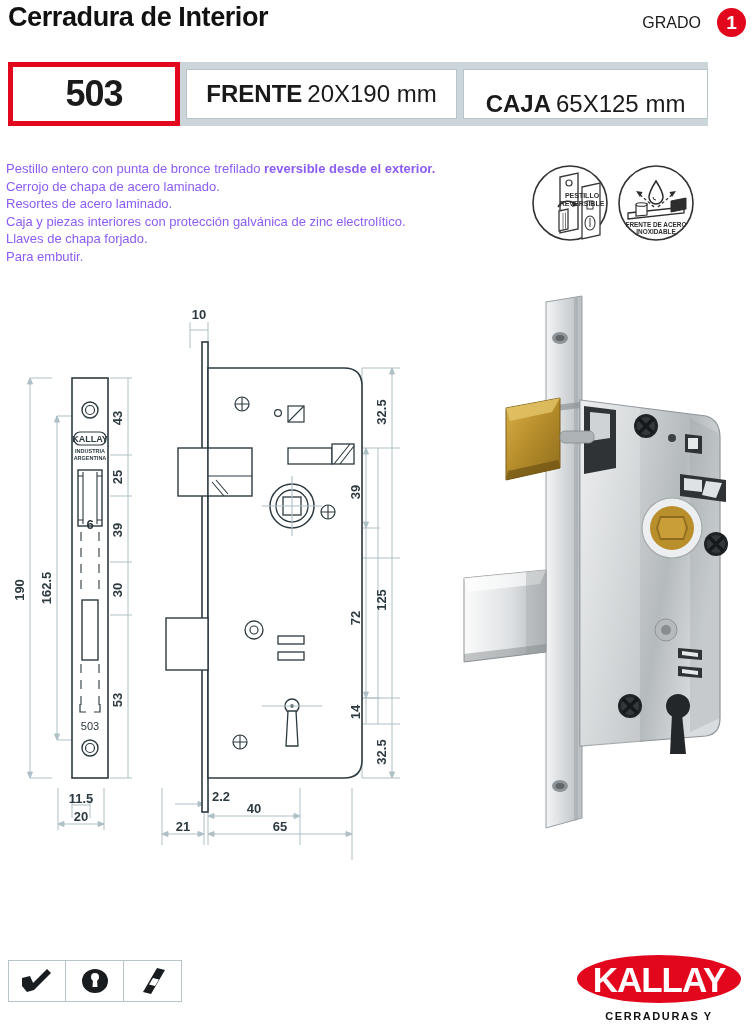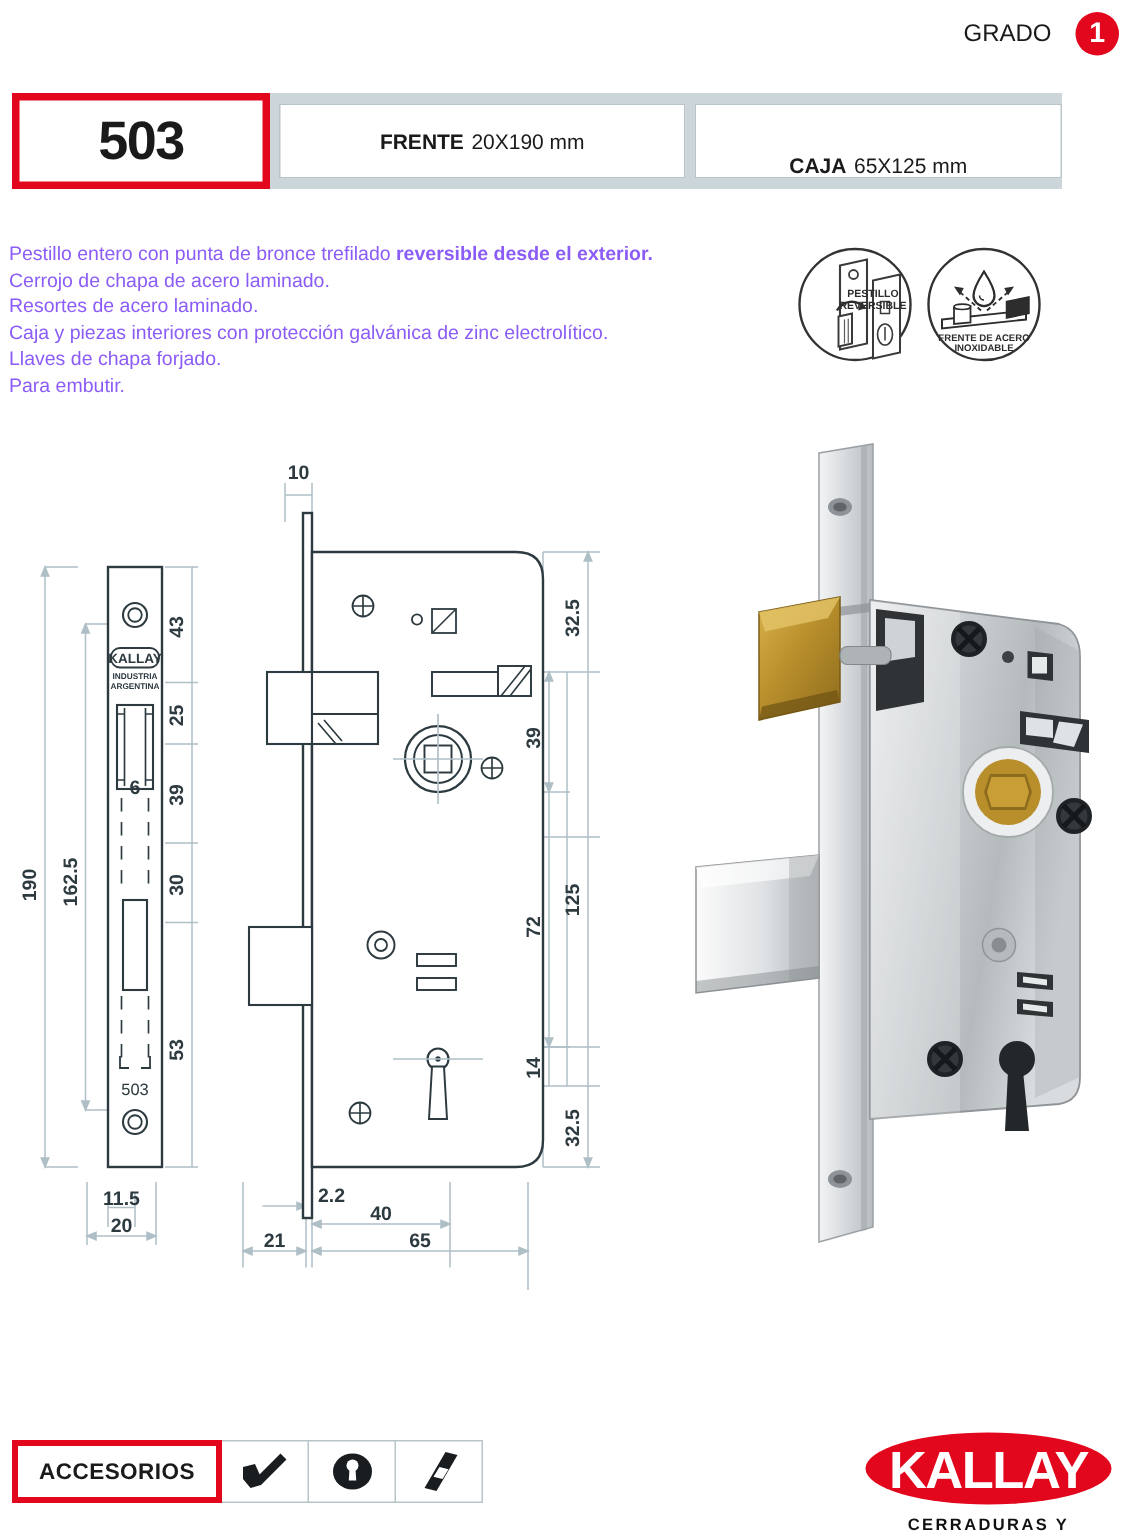--- a/index.html
+++ b/index.html
@@ -38,21 +38,21 @@
   .spec-model {
     width: 172px; height: 64px; background: #fff;
     border: 5px solid #e2071c;
     display: flex; align-items: center; justify-content: center;
     font-size: 36px; font-weight: bold; letter-spacing: -1px;
     flex: none;
   }
   .spec-cell {
     height: 50px; background: #fff; border: 1px solid #b9c4c9;
     display: flex; align-items: center; justify-content: center;
-    font-size: 14px; white-space: nowrap; margin-left: 6px; flex: none;
+    font-size: 24px; white-space: nowrap; margin-left: 6px; flex: none;
   }
   .spec-cell.frente { width: 271px; }
   .spec-cell.caja { width: 245px; align-items: flex-end; }
   .spec-cell b { font-weight: bold; margin-right: 5px; }
 
   
   .desc { position: absolute; left: 6px; top: 160px; width: 520px; }
   .desc p { font-size: 13px; line-height: 17.5px; color: #8b5cf6; }
   .desc b { font-weight: bold; }
 
@@ -86,20 +86,21 @@
     font-size: 11px; font-weight: bold; letter-spacing: 1.6px;
     color: #111; margin-top: 2px;
   }
 </style>
 </head>
 <body>
 
 <div class="page">
 
   <div class="header">
+    <div class="page-title">Cerradura de Interior</div>
     <div class="grado-wrap">
       <span>GRADO</span>
       <span class="grado-circle">1</span>
     </div>
   </div>
 
   <div class="spec-bar">
     <div class="spec-model">503</div>
     <div class="spec-cell frente">
       <b>FRENTE</b>
@@ -433,21 +434,20 @@
         <path d="M24 290 L106 282 L106 364 L24 374 Z" fill="url(#deadSteel)" stroke="#8f9498" stroke-width="1"></path>
         <path d="M24 290 L106 282 L100 296 L28 304 Z" fill="#ffffff" opacity="0.65"></path>
         <path d="M86 284 L106 282 L106 364 L86 366 Z" fill="#a8adb0" opacity="0.45"></path>
         <path d="M24 374 L106 364 L106 356 L24 366 Z" fill="#7e8487" opacity="0.45"></path>
       </g>
     </svg>
   </div>
 
   <div class="footer">
     <div class="acc-group">
-      <div class="acc-label">ACCESORIOS</div>
 
       <div class="acc-icon">
         <svg width="34" height="30" viewBox="0 0 34 30">
           <path d="M27 3 L31 7 L14 24 L14 19 L9 19 L9 14 L4 14 L4 20 L2 18 L2 12 L8 12 L8 17 L13 17 Z" fill="#1a1d20"></path>
           <path d="M2 12 L10 10 L14 19 L14 24 L7 26 L2 20 Z" fill="#1a1d20"></path>
         </svg>
       </div>
 
       <div class="acc-icon">
         <svg width="32" height="30" viewBox="0 0 32 30">

